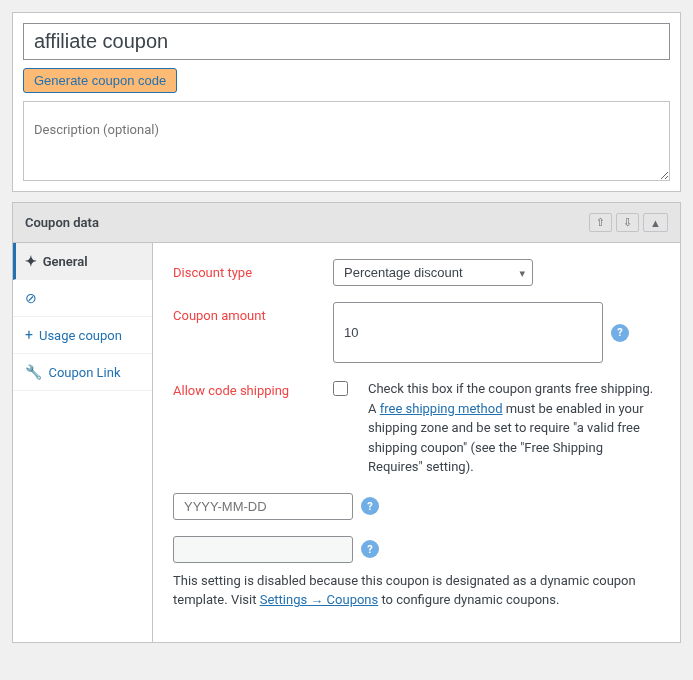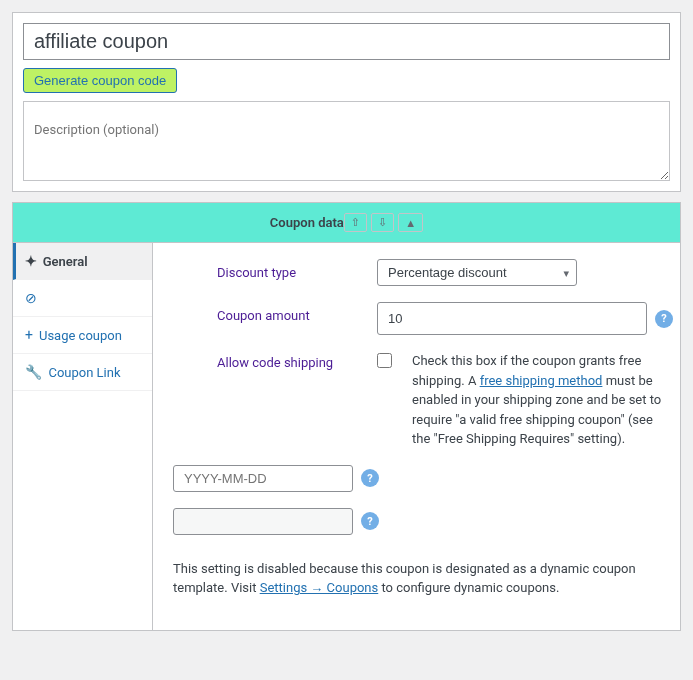--- a/index.html
+++ b/index.html
@@ -23,21 +23,21 @@
       width: 100%;
       border: 1px solid #8c8f94;
       padding: 6px 10px;
       font-size: 20px;
       color: #3c434a;
       outline: none;
       margin-bottom: 8px;
     }
 
     .generate-btn {
-      background: #bef264;
+      background: #fdba74;
       border: 1px solid #2271b1;
       color: #2271b1;
       padding: 4px 10px;
       font-size: 13px;
       cursor: pointer;
       border-radius: 3px;
     }
 
     .description-textarea {
       width: 100%;
@@ -54,24 +54,24 @@
     }
 
     .coupon-data-box {
       background: #fff;
       border: 1px solid #c3c4c7;
     }
 
     .coupon-data-header {
       display: flex;
       align-items: center;
-      justify-content: center;
+      justify-content: space-between;
       padding: 10px 12px;
       border-bottom: 1px solid #c3c4c7;
-      background: #5eead4;
+      background: #e5e5e5;
     }
 
     .coupon-data-title {
       font-size: 13px;
       font-weight: 600;
     }
 
     .header-controls {
       display: flex;
       gap: 4px;
@@ -130,22 +130,21 @@
       display: flex;
       align-items: flex-start;
       margin-bottom: 16px;
     }
 
     .form-label {
       width: 160px;
       flex-shrink: 0;
       padding-top: 6px;
       font-size: 13px;
-      color: #4c1d95;
-      margin-left: 44px;
+      color: #ef4444;
     }
 
     .form-control {
       flex: 1;
     }
 
     .select-wrapper {
       position: relative;
       display: inline-block;
       border-radius: 12px;
@@ -169,21 +168,21 @@
       right: 8px;
       top: 50%;
       transform: translateY(-50%);
       pointer-events: none;
       color: #646970;
       font-size: 11px;
     }
 
     .form-input {
       border: 1px solid #8c8f94;
-      padding: 8px 10px;
+      padding: 22px 10px;
       font-size: 13px;
       color: #3c434a;
       outline: none;
       border-radius: 3px;
       width: 270px;
     }
 
     .input-with-help {
       display: flex;
       align-items: center;
@@ -249,21 +248,21 @@
       outline: none;
       border-radius: 3px;
       width: 180px;
       background: #f6f7f7;
     }
 
     .disabled-note {
       font-size: 13px;
       color: #3c434a;
       line-height: 1.5;
-      margin-top: 24px;
+      margin-top: 8px;
     }
 
     .form-row.align-top .form-label {
       padding-top: 4px;
     }
   </style>
 </head>
 <body>
 
 <div class="top-section">

